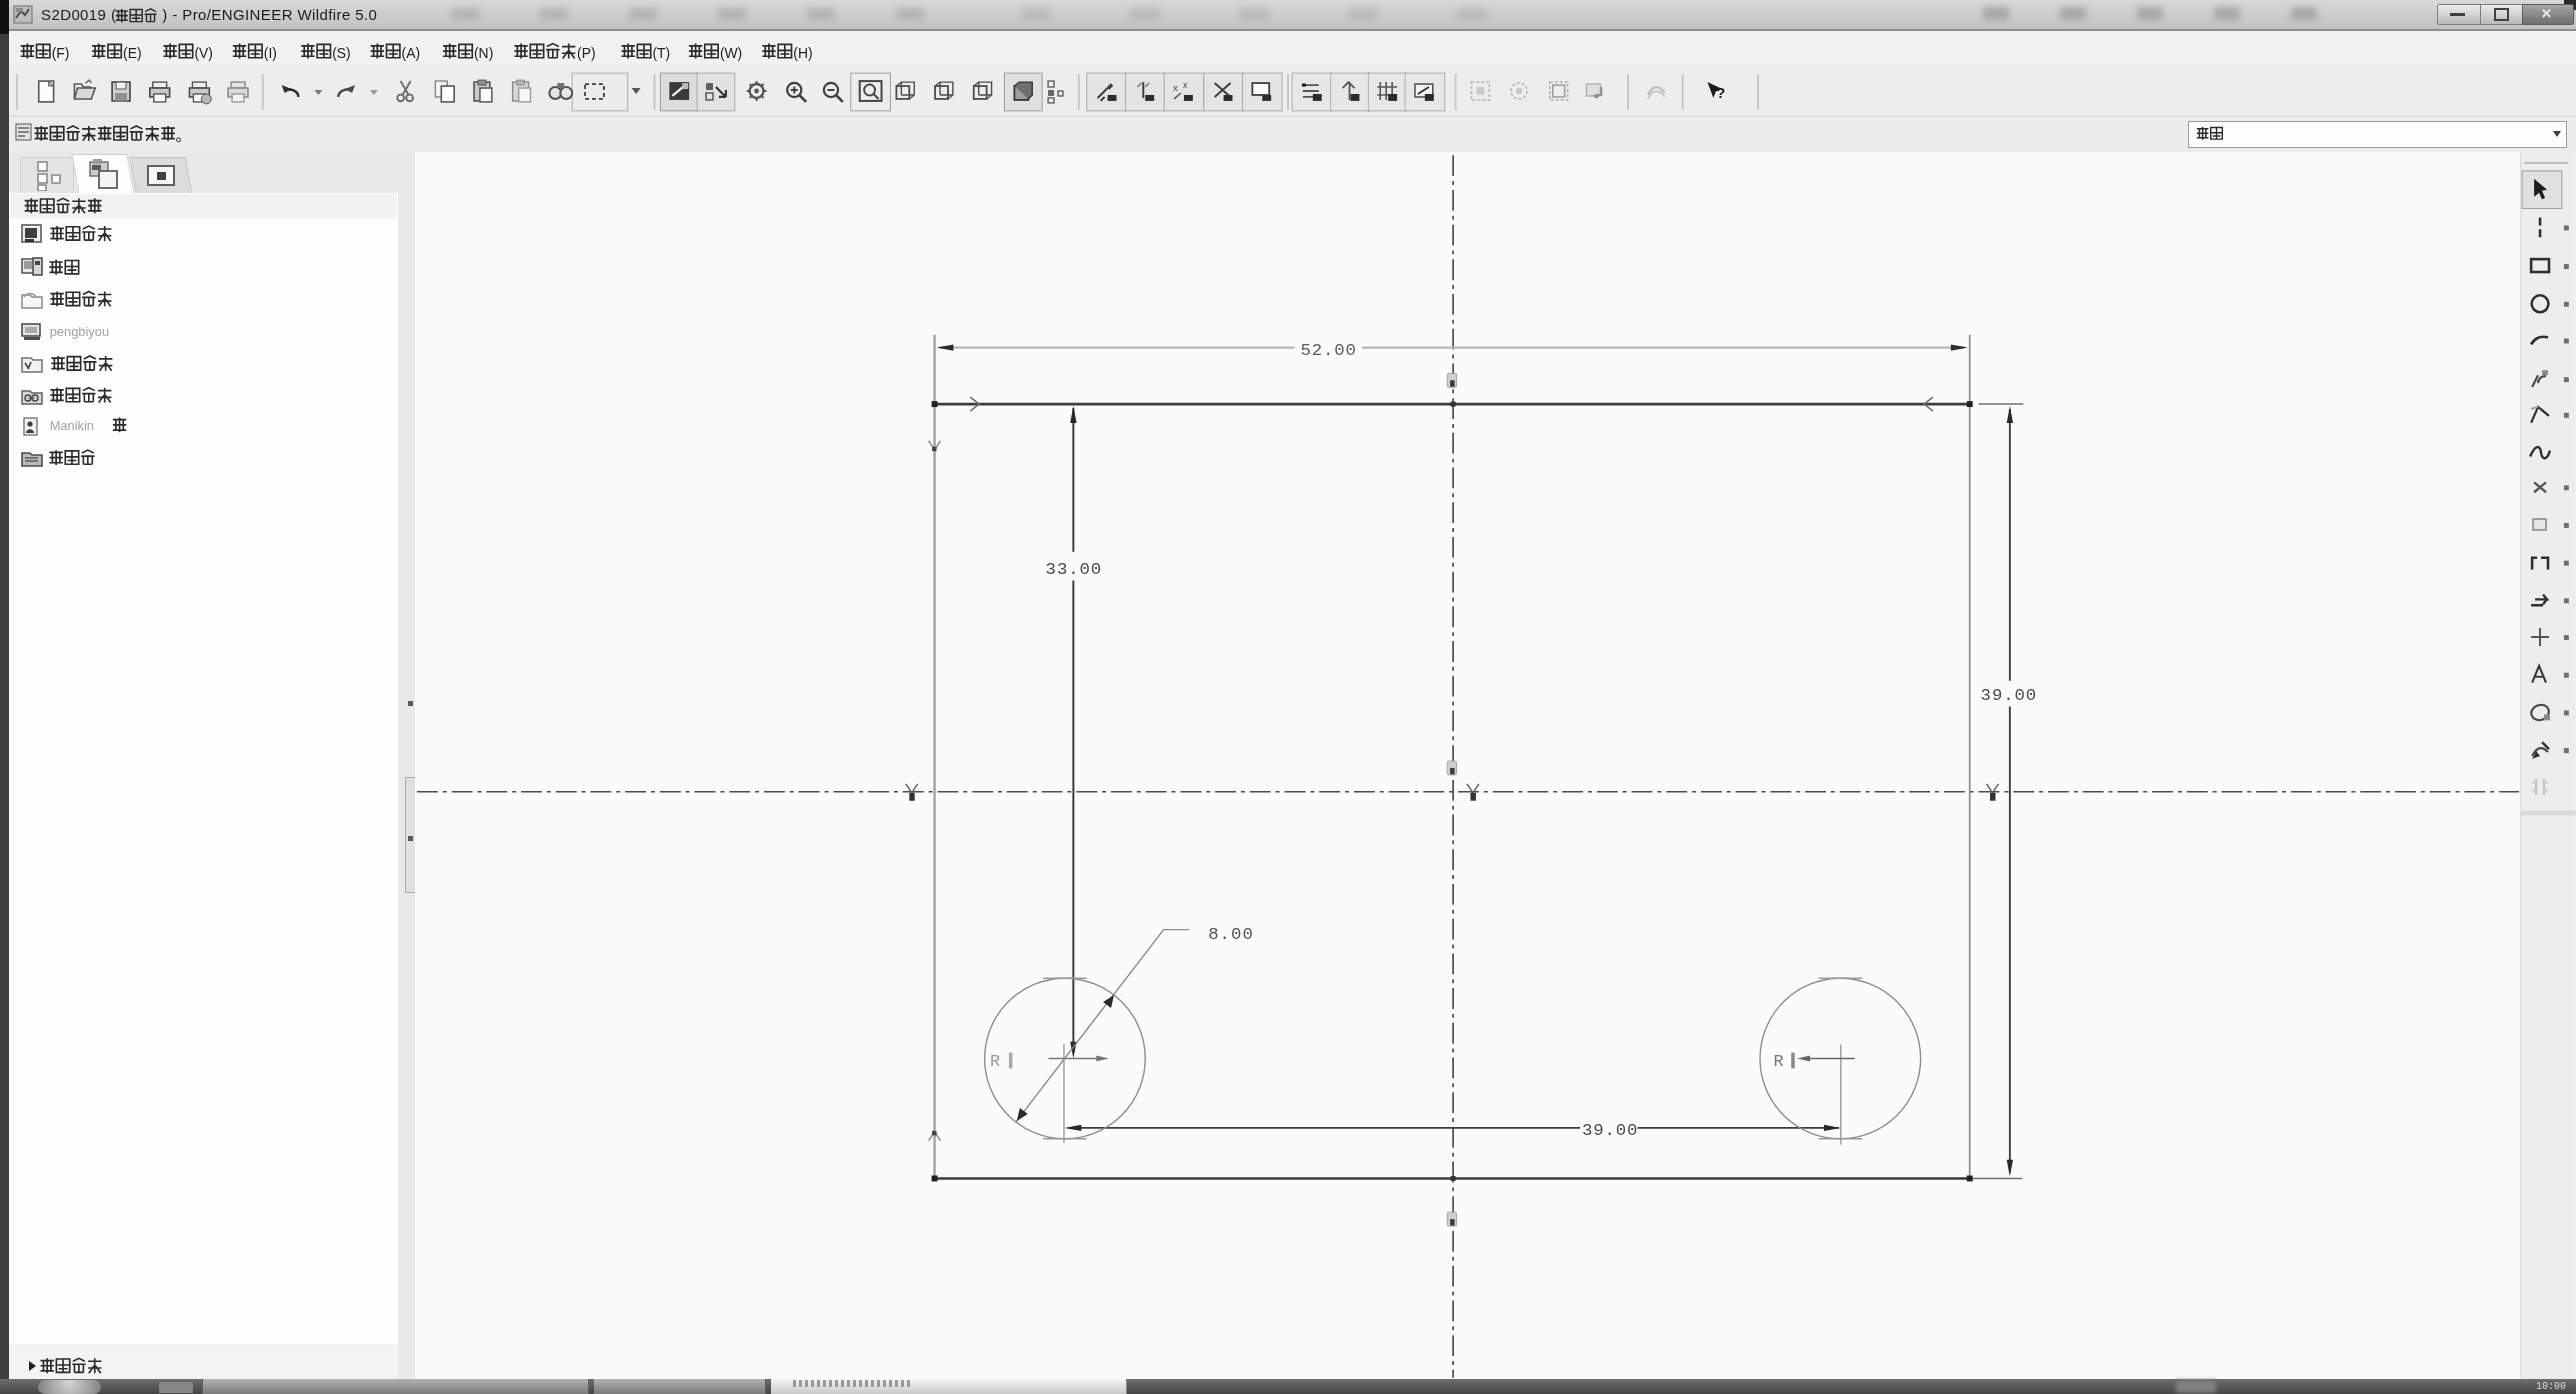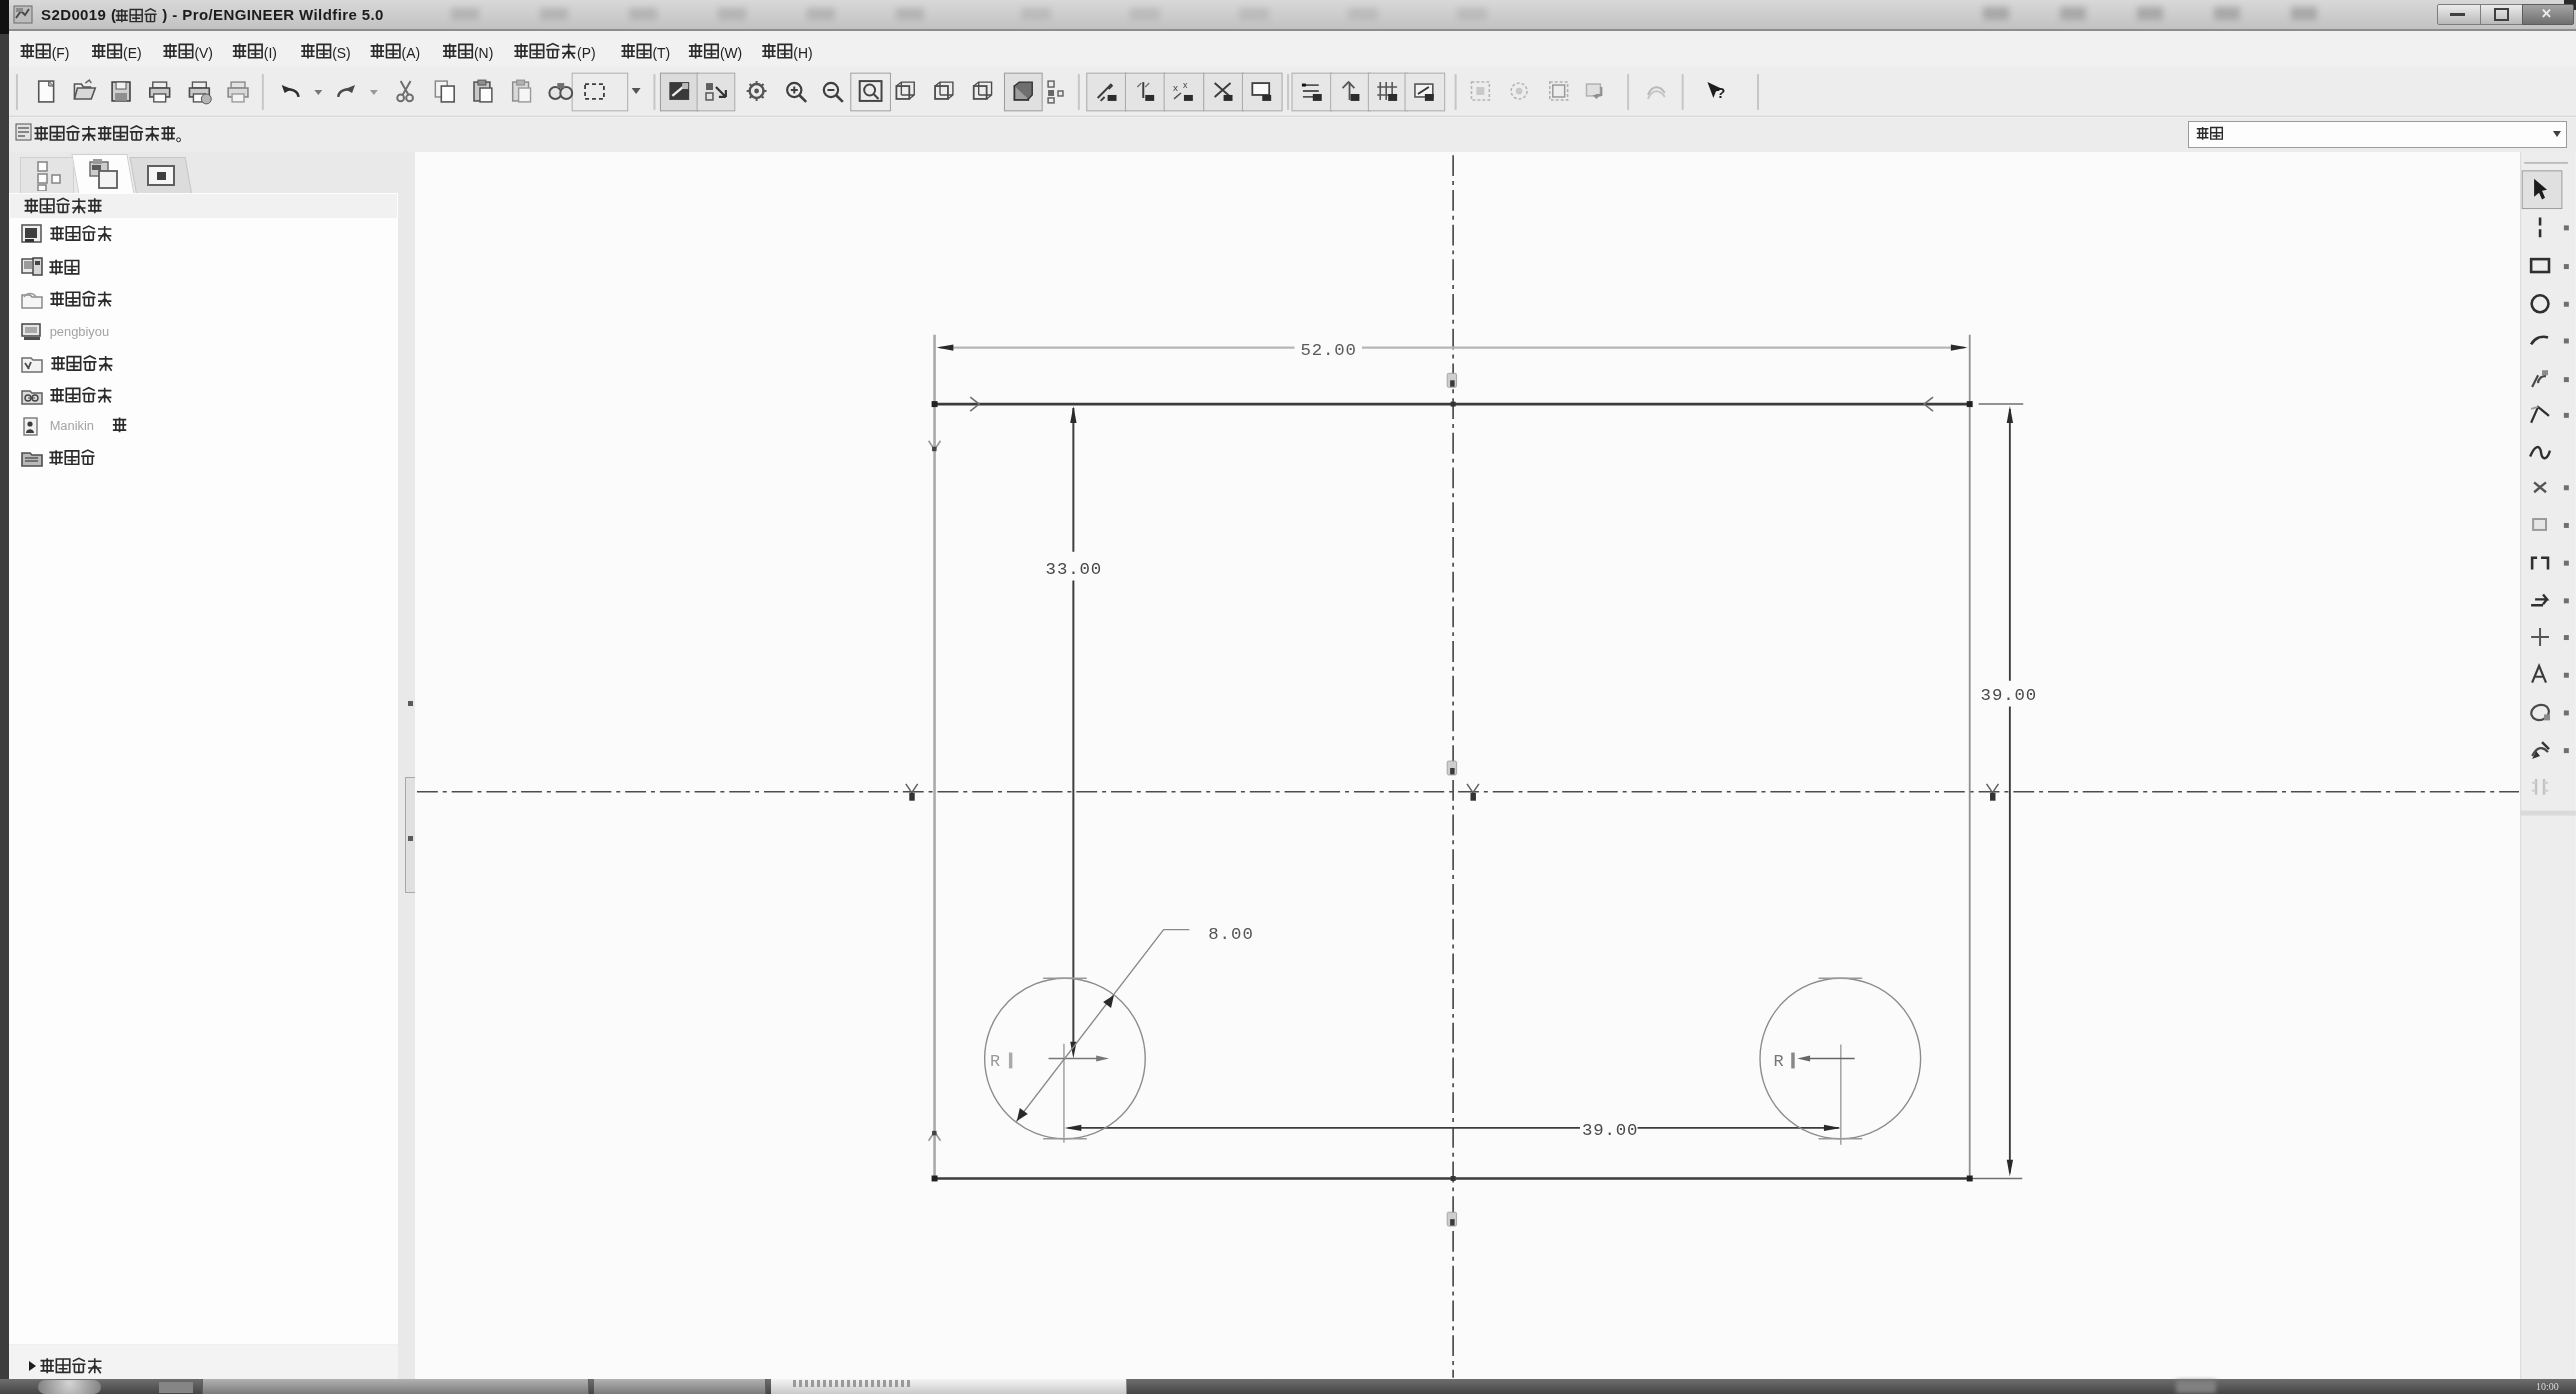--- a/index.html
+++ b/index.html
@@ -19,21 +19,21 @@
 <div class="abs" style="left:451px;top:8px;width:496px;height:12px;background:repeating-linear-gradient(90deg,#9f9f9f 0 28px,rgba(0,0,0,0) 28px 89px);filter:blur(3px);opacity:.55;"></div>
 <div class="abs" style="left:1021px;top:8px;width:535px;height:12px;background:repeating-linear-gradient(90deg,#a8a8a8 0 30px,rgba(0,0,0,0) 30px 109px);filter:blur(3px);opacity:.5;"></div>
 <div class="abs" style="left:1983px;top:7px;width:337px;height:13px;background:repeating-linear-gradient(90deg,#8f8f8f 0 26px,rgba(0,0,0,0) 26px 77px);filter:blur(3px);opacity:.6;"></div>
 
 <svg class="abs" style="left:13px;top:4px" width="22" height="22" viewBox="0 0 22 22">
   <rect x="1" y="2" width="18" height="17" fill="#bdbdbd" stroke="#6a6a6a"></rect>
   <path d="M3 14 L8 7 L12 11 L16 5" stroke="#4a4a4a" stroke-width="2" fill="none"></path>
   <rect x="3" y="4" width="7" height="4" fill="#8c8c8c"></rect>
 </svg>
 
-<div class="abs" style="left:41px;top:6px;font-size:15px;font-weight:bold;color:#1c1c1c;letter-spacing:0.4px;">S2D0019 (<span style="display:inline-block;width:46px;"></span>) - Pro/ENGINEER Wildfire 5.0</div>
+<div class="abs" style="left:41px;top:6px;font-size:15px;font-weight:normal;color:#1c1c1c;letter-spacing:0.4px;">S2D0019 (<span style="display:inline-block;width:46px;"></span>) - Pro/ENGINEER Wildfire 5.0</div>
 
 <div class="abs" style="left:2564px;top:0;width:12px;height:10px;background:#2a2a2a;"></div>
 
 <div class="abs" style="left:2437px;top:4px;width:42px;height:19px;background:linear-gradient(#ececec,#b9b9b9);border:1px solid #7d7d7d;border-radius:2px 0 0 2px;"></div>
 <div class="abs" style="left:2480px;top:4px;width:42px;height:19px;background:linear-gradient(#ececec,#b9b9b9);border:1px solid #7d7d7d;"></div>
 <div class="abs" style="left:2522px;top:4px;width:50px;height:19px;background:linear-gradient(#a4a4a4,#6f6f6f);border:1px solid #5d5d5d;border-radius:0 2px 2px 0;"></div>
 <div class="abs" style="left:2450px;top:13px;width:15px;height:3px;background:#3f3f3f;"></div>
 <div class="abs" style="left:2494px;top:8px;width:11px;height:9px;border:2px solid #3f3f3f;"></div>
 <div class="abs" style="left:2541px;top:6px;font-size:13px;font-weight:bold;color:#ededed;">✕</div>
 
@@ -497,21 +497,21 @@
 </svg>
 
 <div class="abs" style="left:0;top:1379px;width:2576px;height:15px;background:linear-gradient(#6e6e6e,#454545);"></div>
 <div class="abs" style="left:38px;top:1380px;width:63px;height:14px;background:radial-gradient(circle at 50% 20%,#d4d4d4,#7e7e7e);border-radius:7px;"></div>
 <div class="abs" style="left:159px;top:1382px;width:34px;height:11px;background:#858585;"></div>
 <div class="abs" style="left:202px;top:1379px;width:385px;height:15px;background:linear-gradient(#b2b2b2,#7a7a7a);border-left:1px solid #5e5e5e;border-right:1px solid #5e5e5e;"></div>
 <div class="abs" style="left:594px;top:1379px;width:171px;height:15px;background:linear-gradient(#b2b2b2,#7a7a7a);border-right:1px solid #5e5e5e;"></div>
 <div class="abs" style="left:771px;top:1379px;width:355px;height:15px;background:linear-gradient(#f4f4f4,#c9c9c9);border-right:1px solid #8a8a8a;"></div>
 <div class="abs" style="left:793px;top:1380px;width:119px;height:7px;background:repeating-linear-gradient(90deg,#9a9a9a 0 3px,rgba(0,0,0,0) 3px 6px);"></div>
 <div class="abs" style="left:2176px;top:1380px;width:40px;height:13px;background:#808080;filter:blur(2px);"></div>
-<div class="abs" style="left:2536px;top:1381px;font-size:10px;color:#dcdcdc;font-family:Liberation Serif, serif;">10:00</div>
+<div class="abs" style="left:2536px;top:1381px;font-size:10px;color:#dcdcdc;font-family:Liberation Mono, monospace;">10:00</div>
 
 <svg class="abs" style="left:0;top:0;z-index:60" width="2576" height="1394" viewBox="0 0 2598 1406">
 <defs>
   <g id="g1">
         <path d="M0.5 1.5h9M0.5 5h9M0.5 8.5h9M2.5 1.5v7M7.5 1.5v7M5 0v10" stroke="#2b2b2b" stroke-width="1.15" fill="none"></path>
       </g>
   <g id="g2">
         <path d="M0.5 0.5h9v9h-9zM0.5 4.5h9M5 0.5v9M2 7h6" stroke="#2b2b2b" stroke-width="1.1" fill="none"></path>
       </g>
   <g id="g3">

